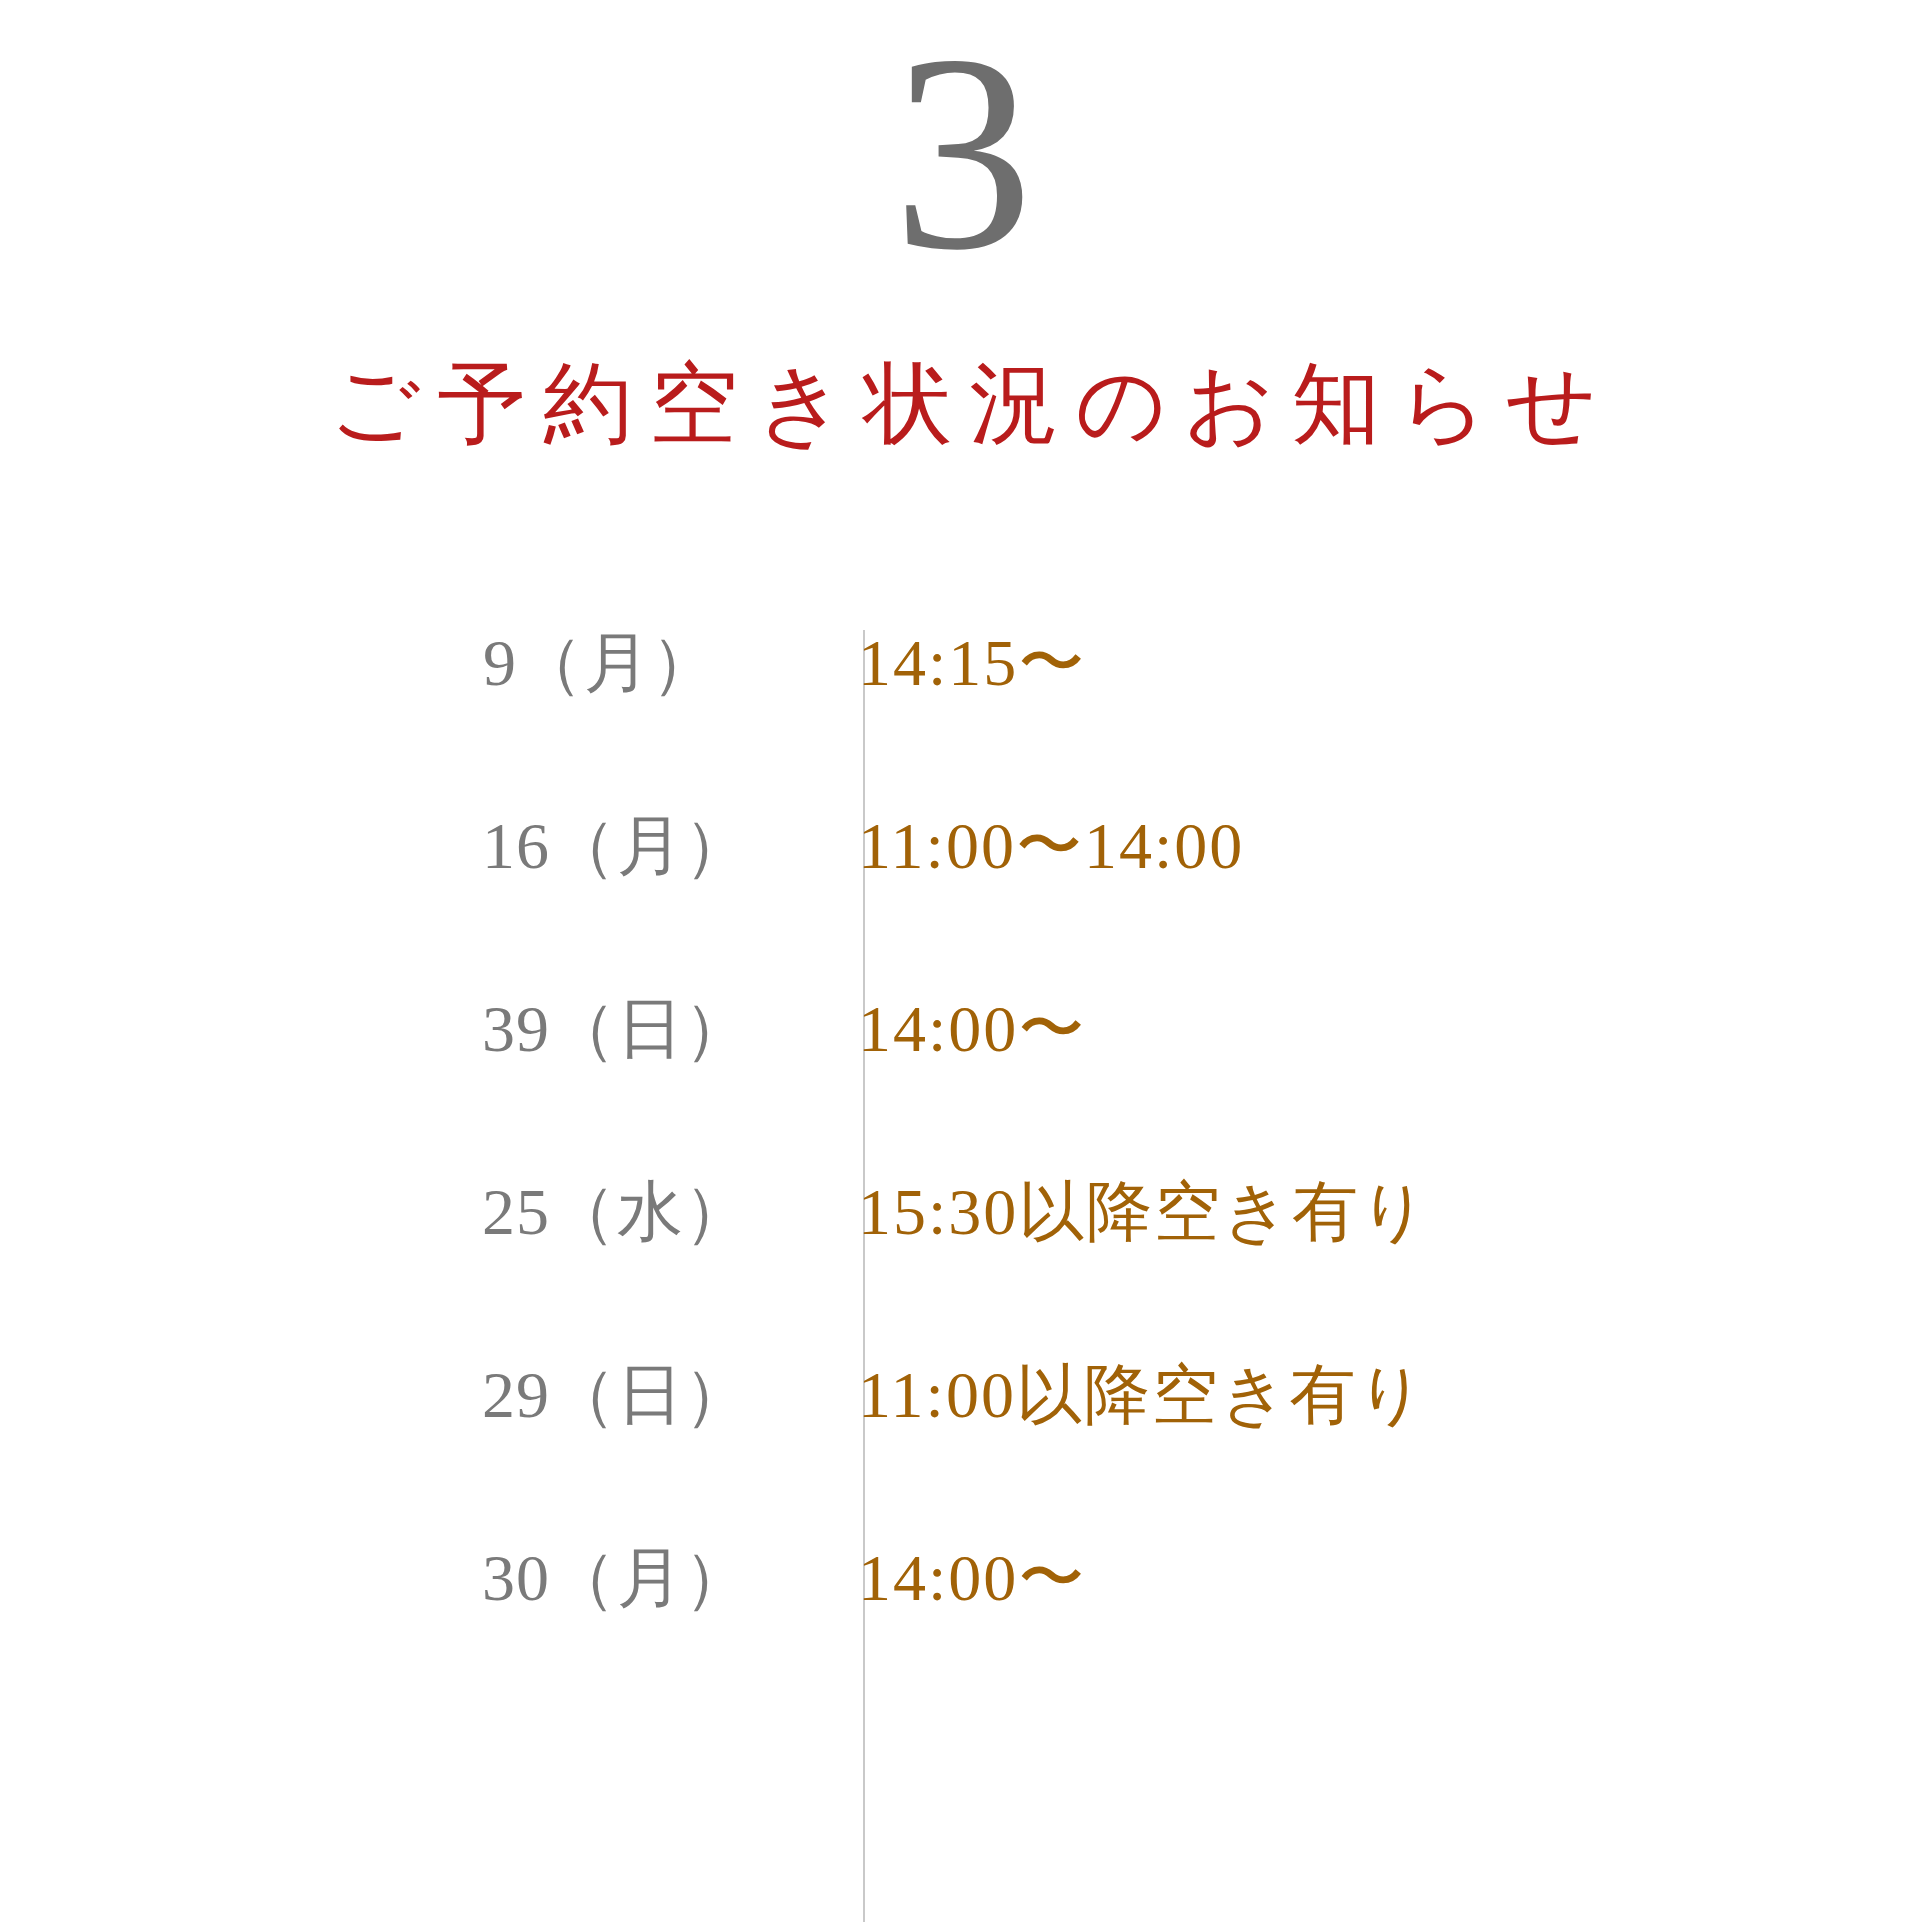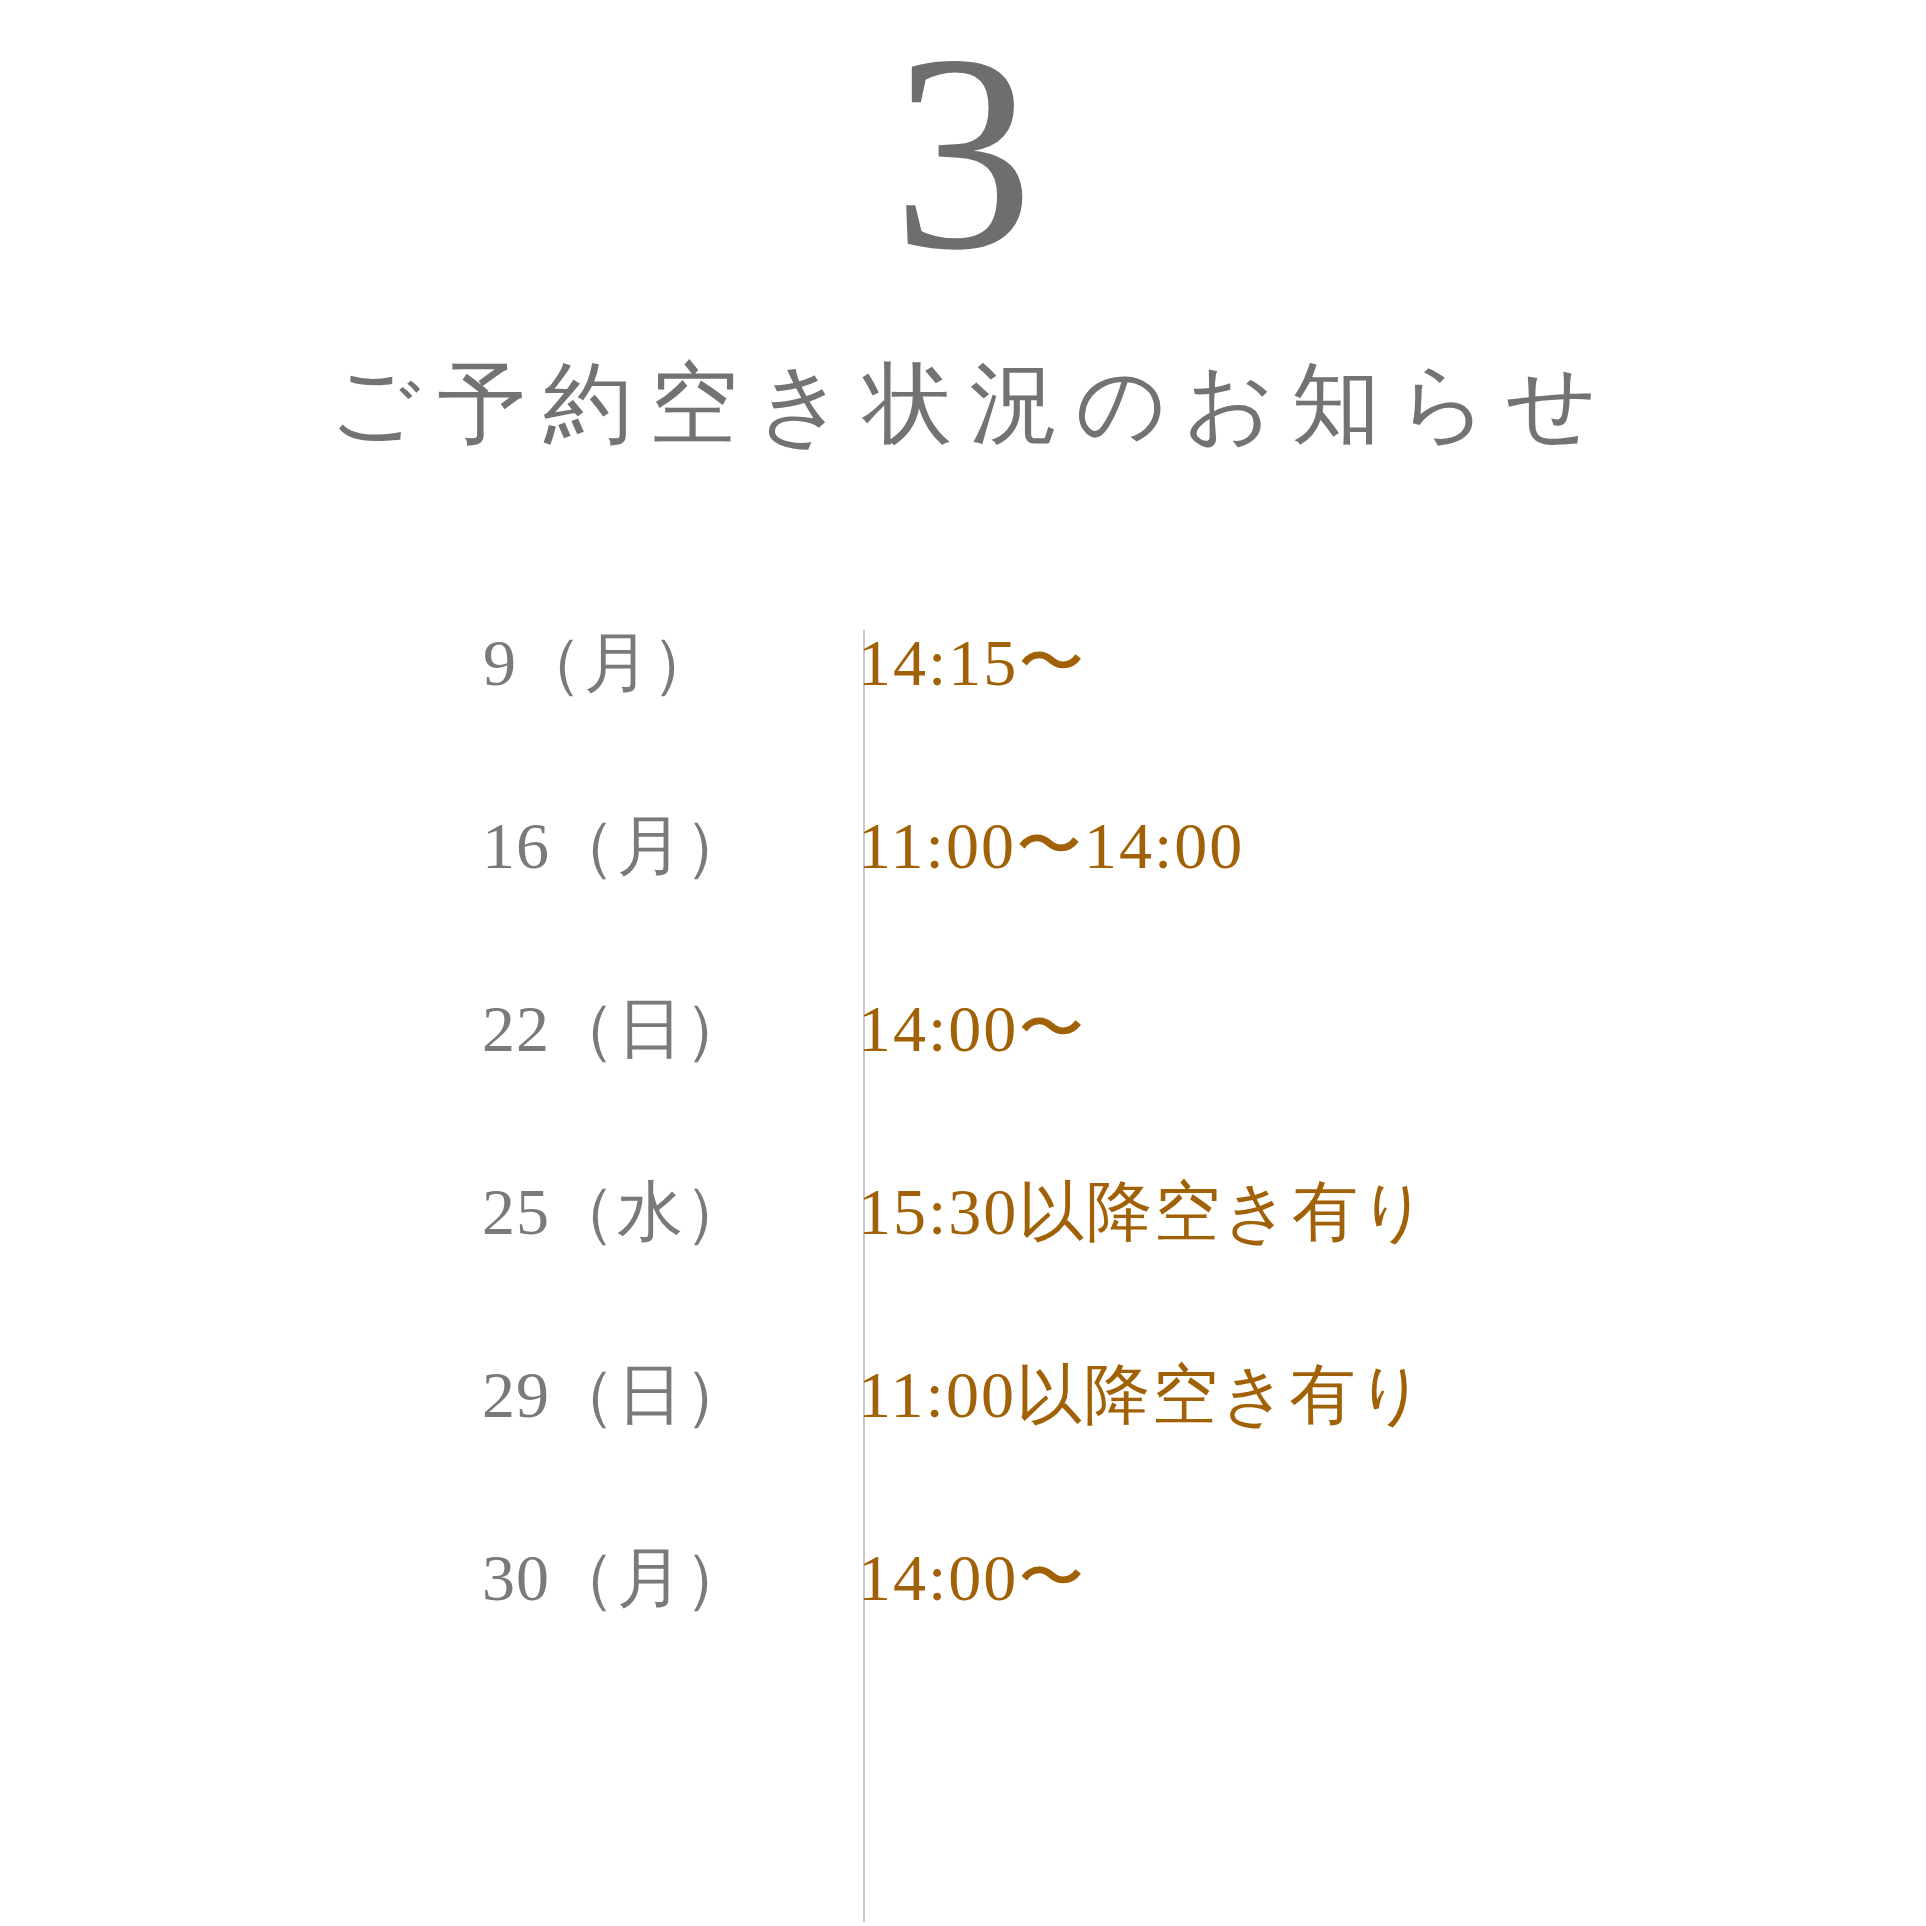--- a/index.html
+++ b/index.html
@@ -42,21 +42,21 @@
   .headline {
     position: absolute;
     top: 351px;
     left: 0;
     width: 1926px;
     text-align: center;
     font-family: "Liberation Serif", "DejaVu Serif", serif;
     font-size: 89px;
     line-height: 1.2;
     font-weight: 400;
-    color: #737373;
+    color: #b91c1c;
     letter-spacing: 17px;
     text-indent: 17px;
   }
 
   
   .schedule {
     position: absolute;
     top: 630px;
     left: 482px;
     width: 1204px;
@@ -116,21 +116,21 @@
       <div class="day">9（月）</div>
       <div class="time">14:15〜</div>
     </div>
 
     <div class="row">
       <div class="day">16（月）</div>
       <div class="time">11:00〜14:00</div>
     </div>
 
     <div class="row">
-      <div class="day">22（日）</div>
+      <div class="day">39（日）</div>
       <div class="time">14:00〜</div>
     </div>
 
     <div class="row">
       <div class="day">25（水）</div>
       <div class="time">15:30以降空き有り</div>
     </div>
 
     <div class="row">
       <div class="day">29（日）</div>

